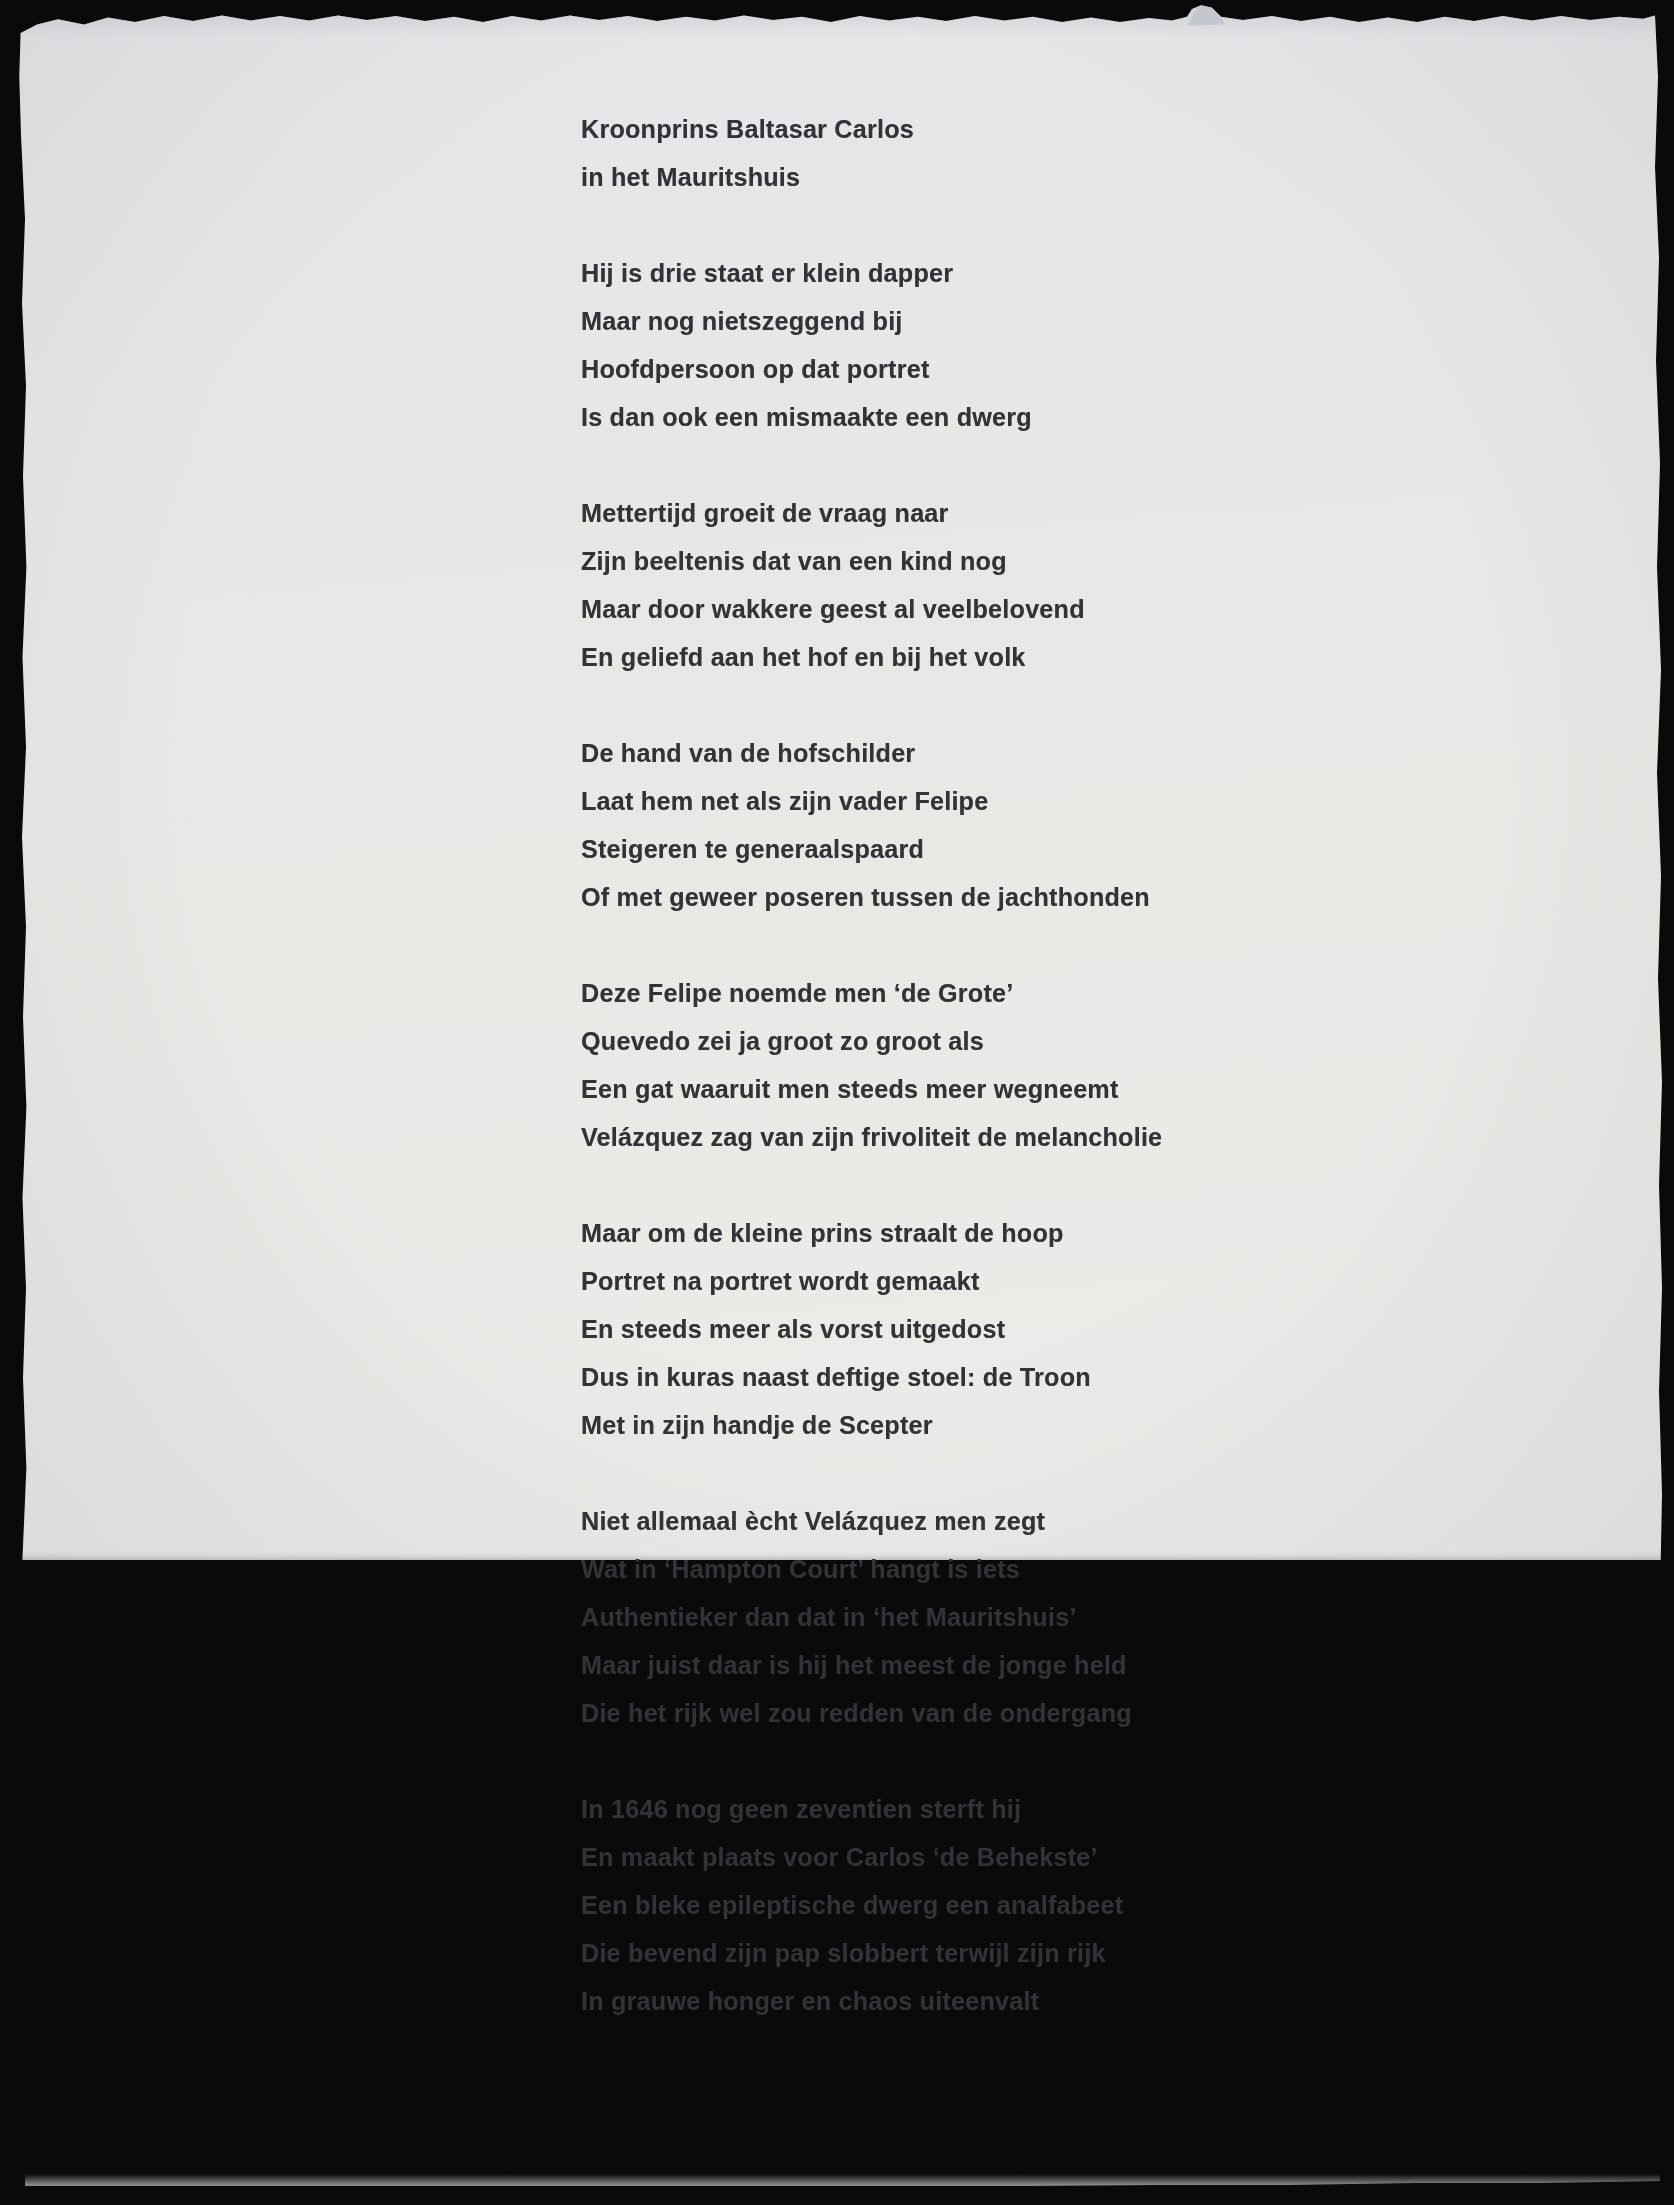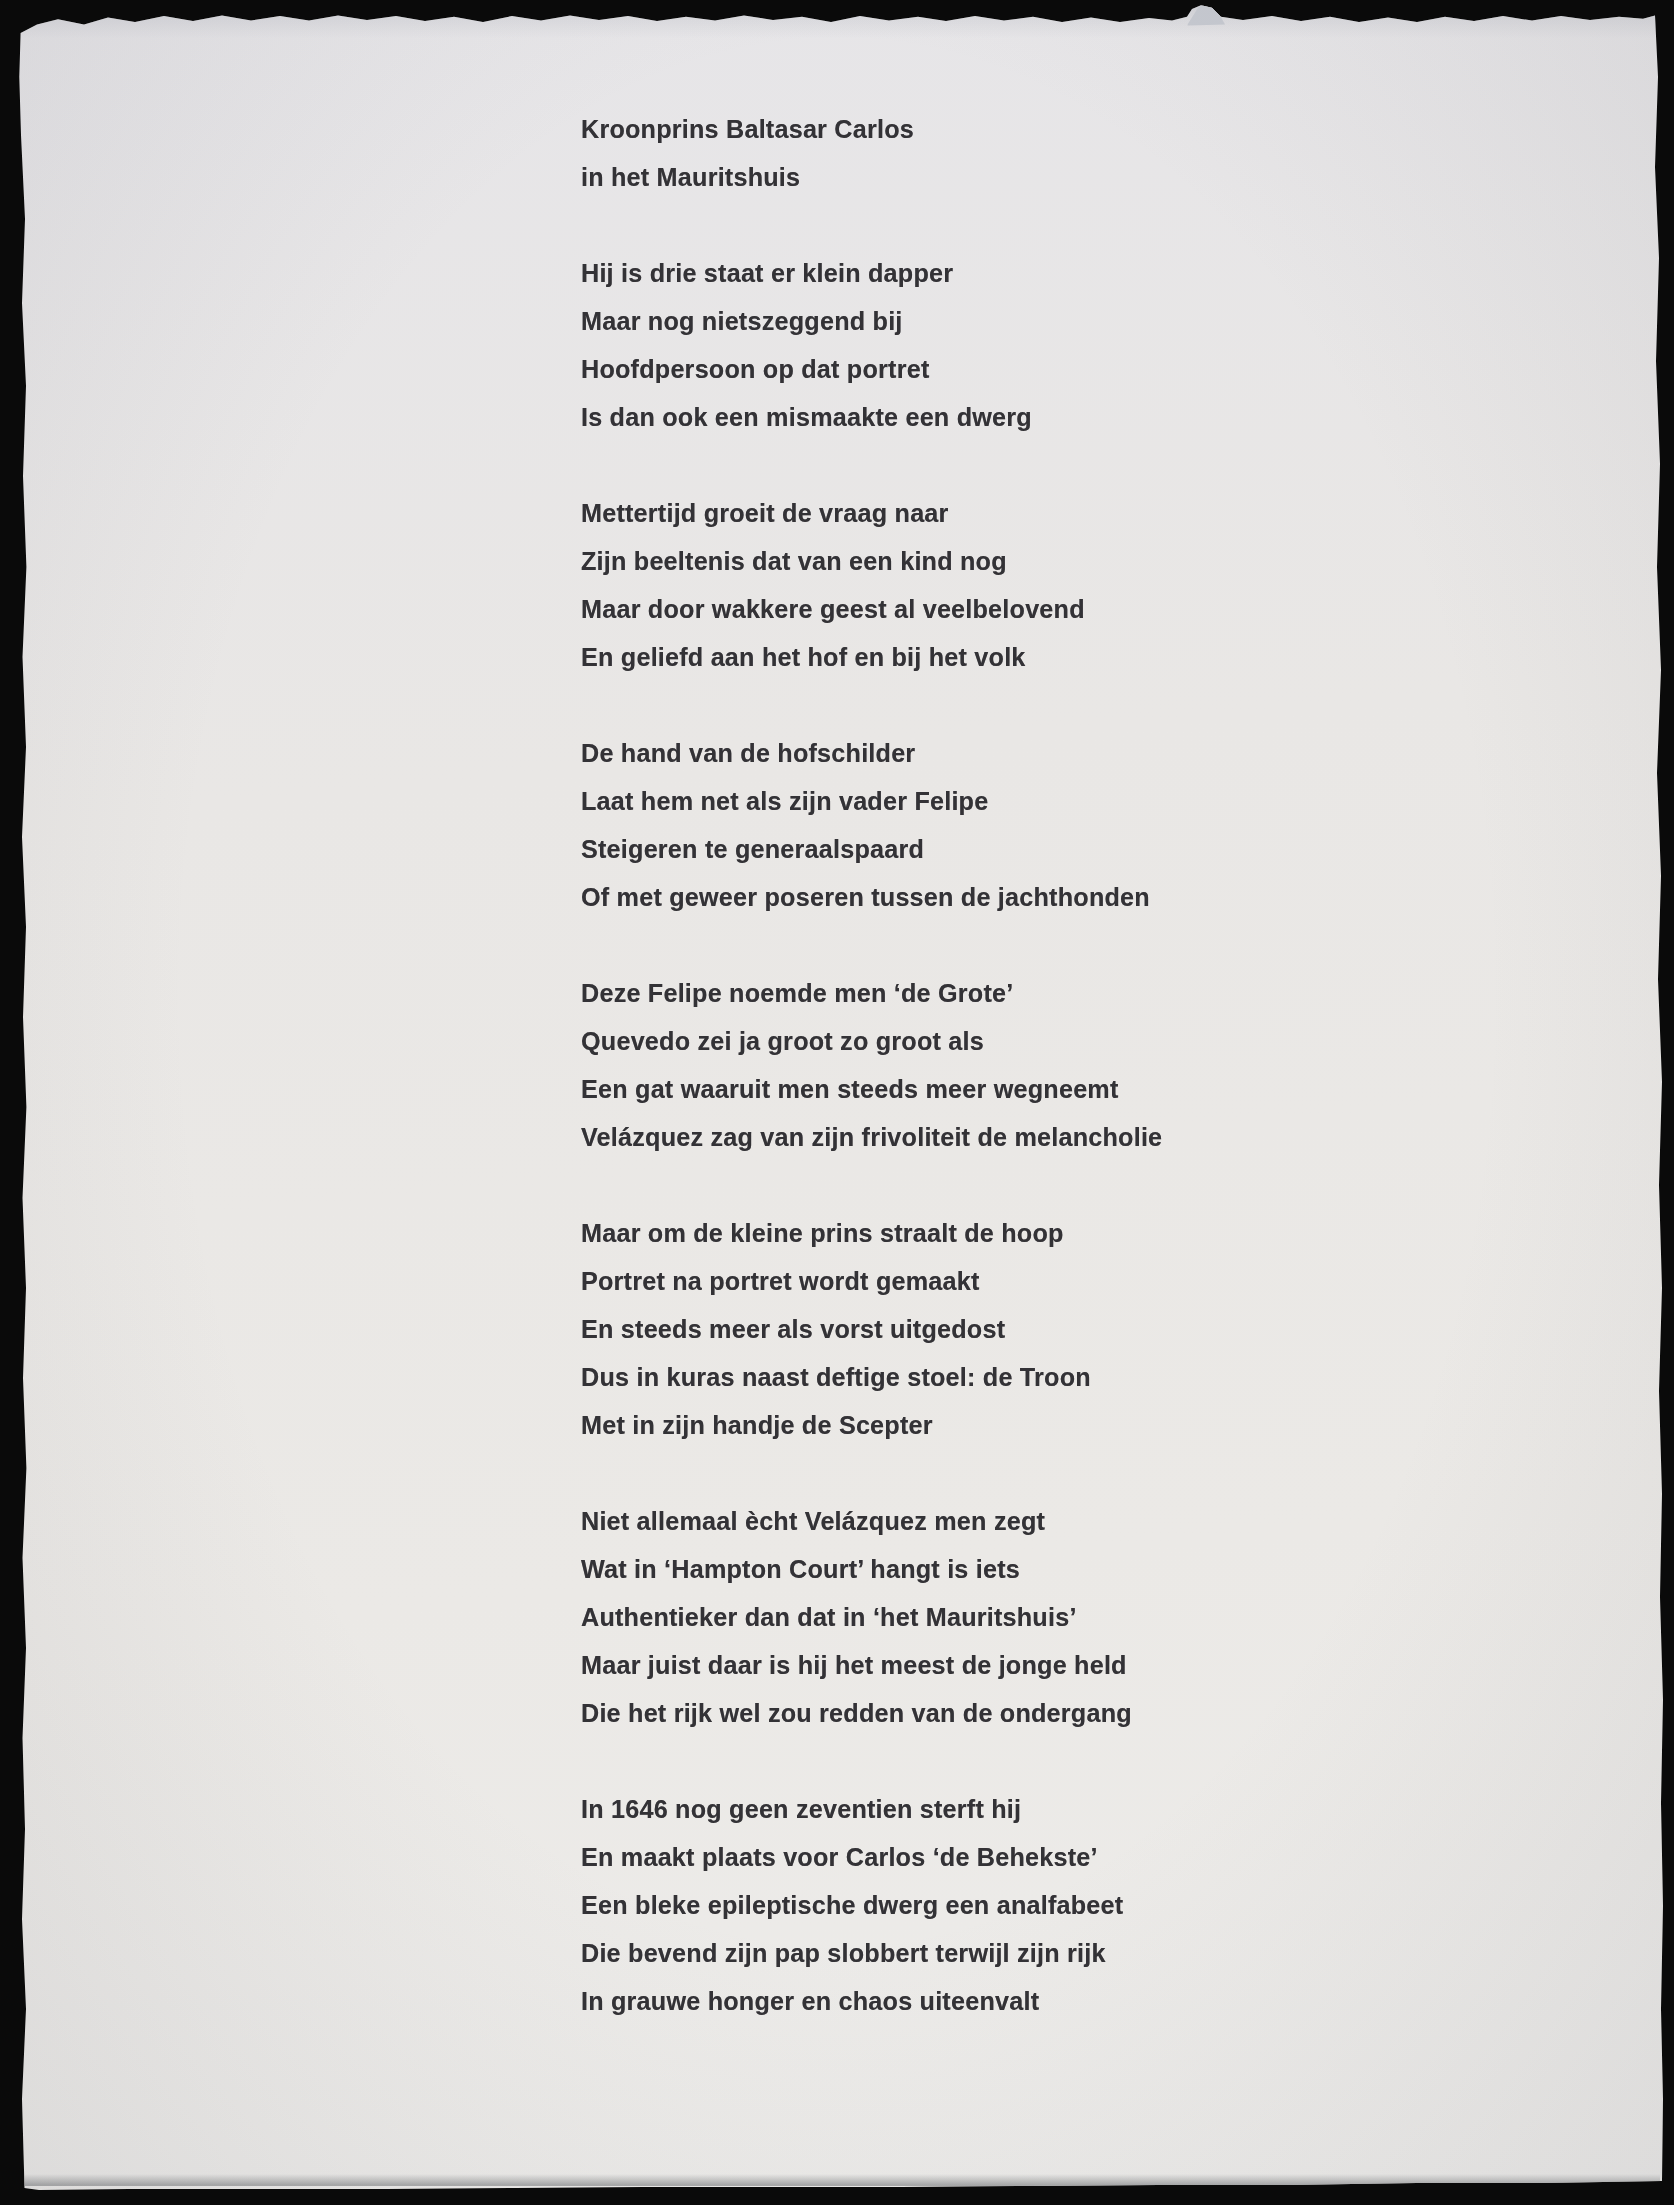--- a/index.html
+++ b/index.html
@@ -5,21 +5,21 @@
   html,body{margin:0;padding:0;background:#000;}
   #canvas{
     position:relative;
     width:1674px;height:2205px;
     background:#0a0a0a;
     overflow:hidden;
     font-family:"Liberation Sans", sans-serif;
   }
   
   #paper{
-    position:absolute;left:0;top:0;width:1674px;height:2205px;
+    position:absolute;left:0;top:0;width:1674px;height:1560px;
     background:linear-gradient(175deg,#e6e5e8 0%,#e9e7e5 35%,#ebe9e6 70%,#edecea 100%);
     clip-path:polygon(
       20.6px 33px,37px 24.5px,58px 19.3px,84px 24.5px,108px 17.4px,135px 22px,164px 16px,193px 21px,
       222px 15.5px,251px 20.6px,280px 16px,309px 20.6px,338px 15.5px,367px 20px,396px 16px,425px 21px,
       454px 16.7px,483px 22px,512px 16px,541px 20.6px,570px 15.5px,599px 20px,628px 16px,657px 21px,
       686px 16.7px,715px 20.6px,744px 15.5px,773px 20px,802px 16.7px,831px 22px,860px 16px,
       889px 20.6px,918px 16.7px,946px 21px,975px 16px,1004px 20.6px,1033px 16.7px,1062px 22px,
       1091px 17.4px,1120px 22px,1149px 18px,1172px 20.6px,1187px 16.7px,1192px 9px,1201px 5.2px,
       1212px 7.7px,1221px 16.7px,1243px 20px,1272px 16px,1301px 21px,1330px 16.7px,1359px 22px,
       1388px 17.4px,1417px 22px,1445px 16.7px,1474px 21px,1503px 16px,1532px 20.6px,1561px 16px,

